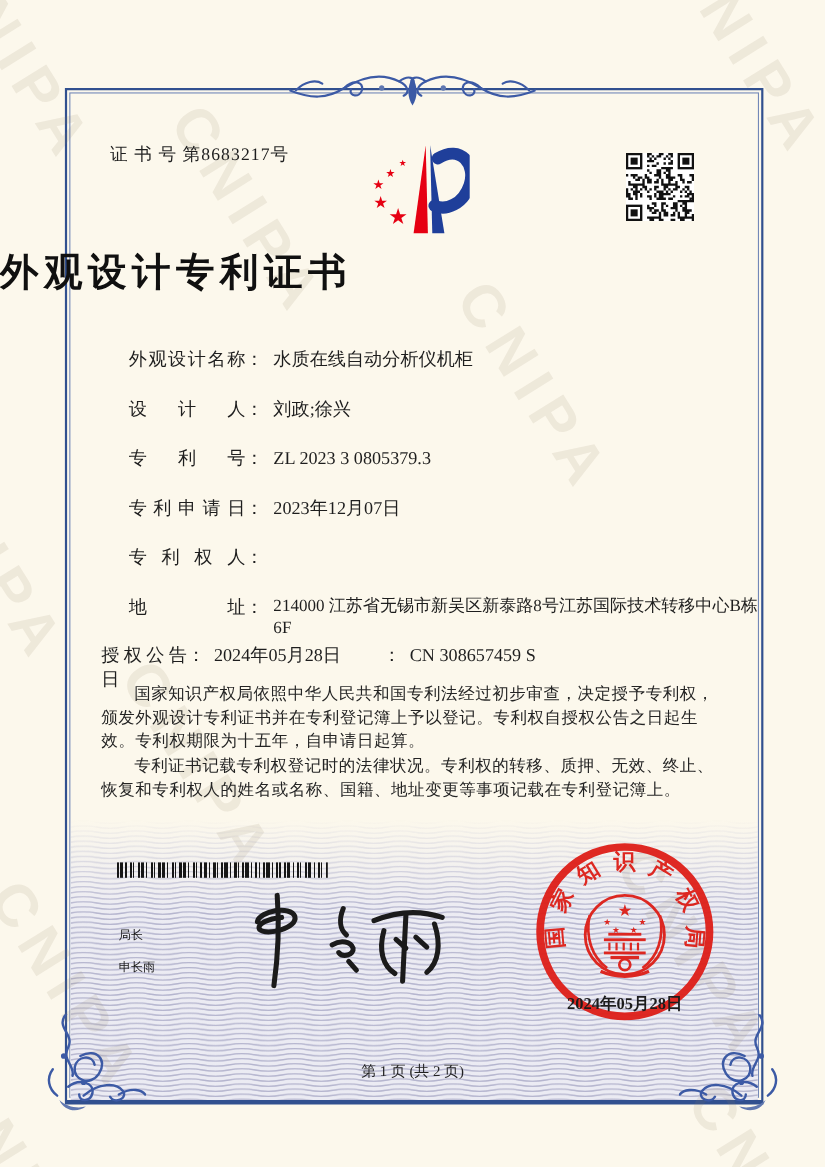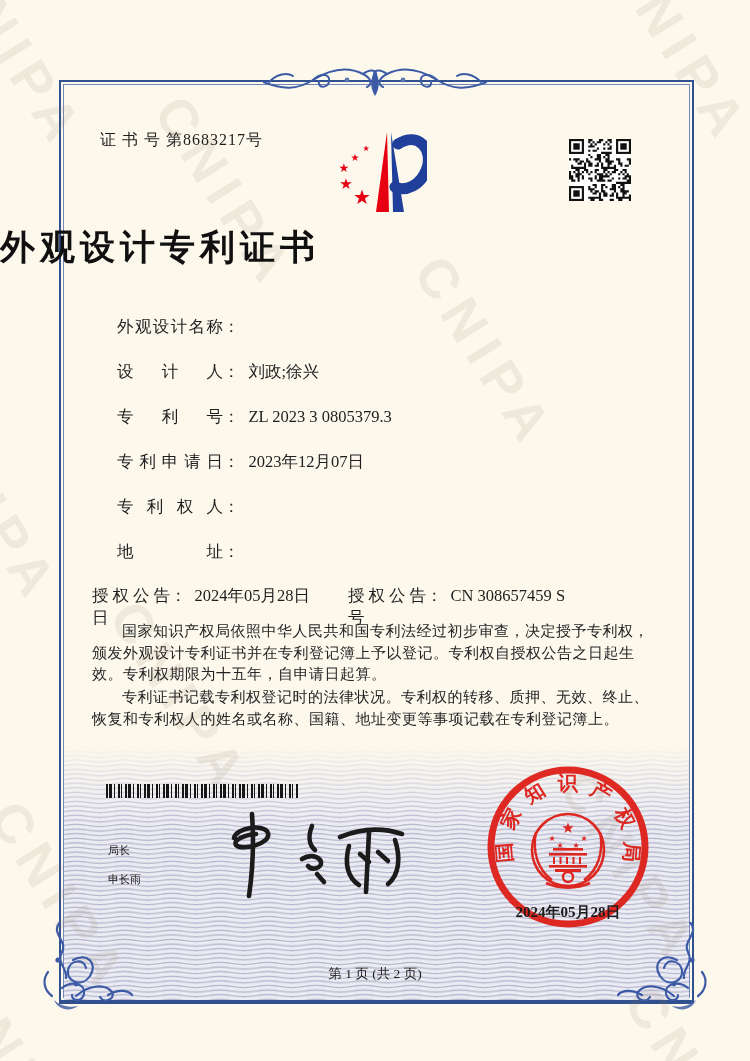--- a/index.html
+++ b/index.html
@@ -159,20 +159,21 @@
           <rect x="2" y="24" width="3" height="3"></rect>
       </g>
       <path class="qr-mods" fill="#111111" d="M9 0h1v1h-1zM10 0h1v1h-1zM14 0h1v1h-1zM15 0h1v1h-1zM18 0h1v1h-1zM19 0h1v1h-1zM9 1h1v1h-1zM11 1h1v1h-1zM13 1h1v1h-1zM14 1h1v1h-1zM17 1h1v1h-1zM19 1h1v1h-1zM10 2h1v1h-1zM12 2h1v1h-1zM16 2h1v1h-1zM18 2h1v1h-1zM9 3h1v1h-1zM10 3h1v1h-1zM11 3h1v1h-1zM19 3h1v1h-1zM13 4h1v1h-1zM16 4h1v1h-1zM18 4h1v1h-1zM19 4h1v1h-1zM9 5h1v1h-1zM11 5h1v1h-1zM12 5h1v1h-1zM15 6h1v1h-1zM16 6h1v1h-1zM17 6h1v1h-1zM18 6h1v1h-1zM19 6h1v1h-1zM9 7h1v1h-1zM13 7h1v1h-1zM14 7h1v1h-1zM17 7h1v1h-1zM18 7h1v1h-1zM10 8h1v1h-1zM13 8h1v1h-1zM14 8h1v1h-1zM16 8h1v1h-1zM18 8h1v1h-1zM0 9h1v1h-1zM2 9h1v1h-1zM3 9h1v1h-1zM4 9h1v1h-1zM8 9h1v1h-1zM12 9h1v1h-1zM13 9h1v1h-1zM14 9h1v1h-1zM17 9h1v1h-1zM18 9h1v1h-1zM22 9h1v1h-1zM23 9h1v1h-1zM27 9h1v1h-1zM28 9h1v1h-1zM3 10h1v1h-1zM5 10h1v1h-1zM6 10h1v1h-1zM8 10h1v1h-1zM9 10h1v1h-1zM14 10h1v1h-1zM17 10h1v1h-1zM18 10h1v1h-1zM19 10h1v1h-1zM20 10h1v1h-1zM23 10h1v1h-1zM28 10h1v1h-1zM4 11h1v1h-1zM5 11h1v1h-1zM7 11h1v1h-1zM9 11h1v1h-1zM10 11h1v1h-1zM13 11h1v1h-1zM15 11h1v1h-1zM18 11h1v1h-1zM19 11h1v1h-1zM23 11h1v1h-1zM24 11h1v1h-1zM28 11h1v1h-1zM1 12h1v1h-1zM7 12h1v1h-1zM9 12h1v1h-1zM10 12h1v1h-1zM12 12h1v1h-1zM13 12h1v1h-1zM15 12h1v1h-1zM18 12h1v1h-1zM21 12h1v1h-1zM24 12h1v1h-1zM26 12h1v1h-1zM27 12h1v1h-1zM1 13h1v1h-1zM2 13h1v1h-1zM3 13h1v1h-1zM4 13h1v1h-1zM5 13h1v1h-1zM6 13h1v1h-1zM7 13h1v1h-1zM15 13h1v1h-1zM16 13h1v1h-1zM17 13h1v1h-1zM18 13h1v1h-1zM19 13h1v1h-1zM20 13h1v1h-1zM21 13h1v1h-1zM3 14h1v1h-1zM4 14h1v1h-1zM7 14h1v1h-1zM8 14h1v1h-1zM12 14h1v1h-1zM13 14h1v1h-1zM16 14h1v1h-1zM17 14h1v1h-1zM21 14h1v1h-1zM22 14h1v1h-1zM25 14h1v1h-1zM26 14h1v1h-1zM0 15h1v1h-1zM2 15h1v1h-1zM4 15h1v1h-1zM6 15h1v1h-1zM8 15h1v1h-1zM10 15h1v1h-1zM12 15h1v1h-1zM16 15h1v1h-1zM18 15h1v1h-1zM20 15h1v1h-1zM21 15h1v1h-1zM24 15h1v1h-1zM26 15h1v1h-1zM0 16h1v1h-1zM3 16h1v1h-1zM4 16h1v1h-1zM5 16h1v1h-1zM9 16h1v1h-1zM13 16h1v1h-1zM14 16h1v1h-1zM15 16h1v1h-1zM17 16h1v1h-1zM19 16h1v1h-1zM23 16h1v1h-1zM25 16h1v1h-1zM27 16h1v1h-1zM0 17h1v1h-1zM1 17h1v1h-1zM3 17h1v1h-1zM4 17h1v1h-1zM6 17h1v1h-1zM12 17h1v1h-1zM14 17h1v1h-1zM15 17h1v1h-1zM16 17h1v1h-1zM17 17h1v1h-1zM18 17h1v1h-1zM26 17h1v1h-1zM27 17h1v1h-1zM28 17h1v1h-1zM0 18h1v1h-1zM1 18h1v1h-1zM4 18h1v1h-1zM6 18h1v1h-1zM9 18h1v1h-1zM10 18h1v1h-1zM12 18h1v1h-1zM14 18h1v1h-1zM15 18h1v1h-1zM20 18h1v1h-1zM23 18h1v1h-1zM25 18h1v1h-1zM26 18h1v1h-1zM28 18h1v1h-1zM1 19h1v1h-1zM2 19h1v1h-1zM4 19h1v1h-1zM10 19h1v1h-1zM13 19h1v1h-1zM14 19h1v1h-1zM15 19h1v1h-1zM16 19h1v1h-1zM18 19h1v1h-1zM19 19h1v1h-1zM27 19h1v1h-1zM28 19h1v1h-1zM22 20h1v1h-1zM23 20h1v1h-1zM24 20h1v1h-1zM25 20h1v1h-1zM26 20h1v1h-1zM27 20h1v1h-1zM28 20h1v1h-1zM11 21h1v1h-1zM12 21h1v1h-1zM15 21h1v1h-1zM16 21h1v1h-1zM20 21h1v1h-1zM21 21h1v1h-1zM24 21h1v1h-1zM25 21h1v1h-1zM9 22h1v1h-1zM12 22h1v1h-1zM15 22h1v1h-1zM17 22h1v1h-1zM20 22h1v1h-1zM21 22h1v1h-1zM23 22h1v1h-1zM25 22h1v1h-1zM9 23h1v1h-1zM10 23h1v1h-1zM11 23h1v1h-1zM15 23h1v1h-1zM19 23h1v1h-1zM20 23h1v1h-1zM21 23h1v1h-1zM24 23h1v1h-1zM25 23h1v1h-1zM10 24h1v1h-1zM12 24h1v1h-1zM13 24h1v1h-1zM15 24h1v1h-1zM16 24h1v1h-1zM21 24h1v1h-1zM24 24h1v1h-1zM25 24h1v1h-1zM26 24h1v1h-1zM27 24h1v1h-1zM11 25h1v1h-1zM12 25h1v1h-1zM14 25h1v1h-1zM16 25h1v1h-1zM17 25h1v1h-1zM20 25h1v1h-1zM22 25h1v1h-1zM25 25h1v1h-1zM26 25h1v1h-1zM14 26h1v1h-1zM16 26h1v1h-1zM17 26h1v1h-1zM19 26h1v1h-1zM20 26h1v1h-1zM22 26h1v1h-1zM25 26h1v1h-1zM28 26h1v1h-1zM9 27h1v1h-1zM10 27h1v1h-1zM11 27h1v1h-1zM12 27h1v1h-1zM13 27h1v1h-1zM14 27h1v1h-1zM22 27h1v1h-1zM23 27h1v1h-1zM24 27h1v1h-1zM25 27h1v1h-1zM26 27h1v1h-1zM27 27h1v1h-1zM28 27h1v1h-1zM10 28h1v1h-1zM11 28h1v1h-1zM14 28h1v1h-1zM15 28h1v1h-1zM19 28h1v1h-1zM20 28h1v1h-1zM23 28h1v1h-1zM24 28h1v1h-1zM28 28h1v1h-1z"></path>
     </svg>
 
     <div class="abs title">外观设计专利证书</div>
 
     <div class="abs frow" style="top:316px">
       <span class="flabel">外观设计名称</span>
         <span>：</span>
+      <span class="fvalue">水质在线自动分析仪机柜</span>
     </div>
     <div class="abs frow" style="top:361px">
       <span class="flabel">设计人</span>
         <span>：</span>
       <span class="fvalue">刘政;徐兴</span>
     </div>
     <div class="abs frow" style="top:406px">
       <span class="flabel">专利号</span>
         <span>：</span>
       <span class="fvalue">ZL 2023 3 0805379.3</span>
@@ -182,30 +183,30 @@
         <span>：</span>
       <span class="fvalue">2023年12月07日</span>
     </div>
     <div class="abs frow" style="top:496px">
       <span class="flabel">专利权人</span>
         <span>：</span>
     </div>
     <div class="abs frow address" style="top:541px">
       <span class="flabel">地址</span>
         <span>：</span>
+      <span class="fvalue">214000 江苏省无锡市新吴区新泰路8号江苏国际技术转移中心B栋6F</span>
     </div>
 
     <div class="abs grow" style="top:585px">
       <span class="gcell first">
         <span class="glabel">授权公告日</span>
           <span>：</span>
         <span class="gvalue">2024年05月28日</span>
       </span>
       <span class="gcell">
-        <span class="glabel">授权公告号</span>
           <span>：</span>
         <span class="gvalue">CN 308657459 S</span>
       </span>
     </div>
 
     <div class="abs para" style="top:687px">专利证书记载专利权登记时的法律状况。专利权的转移、质押、无效、终止、恢复和专利权人的姓名或名称、国籍、地址变更等事项记载在专利登记簿上。</div>
     <div class="abs para" style="top:621px">国家知识产权局依照中华人民共和国专利法经过初步审查，决定授予专利权，颁发外观设计专利证书并在专利登记簿上予以登记。专利权自授权公告之日起生效。专利权期限为十五年，自申请日起算。</div>
 
     <div class="abs barcode"></div>
 

